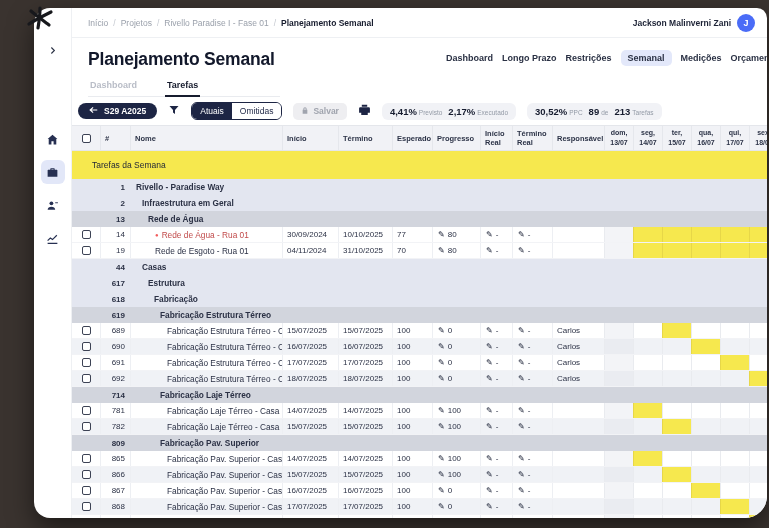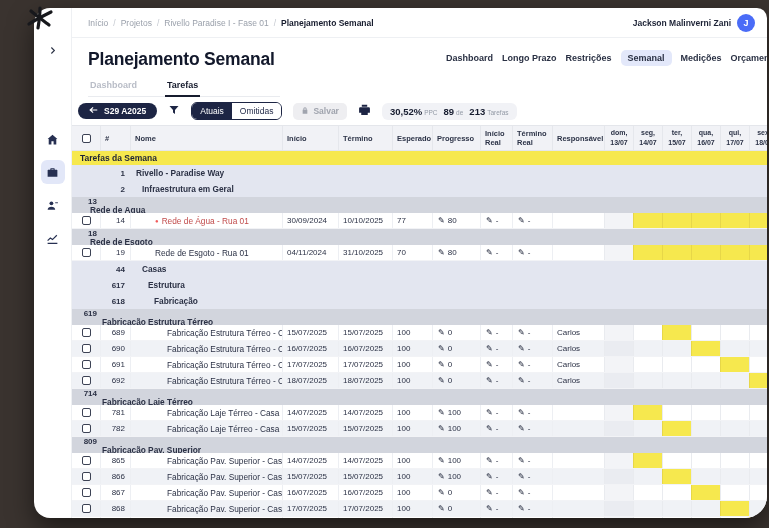--- a/index.html
+++ b/index.html
@@ -65,28 +65,28 @@
   .th { font-size:7.5px; font-weight:700; color:#2c3347; display:flex; align-items:center;
     padding:0 4px; flex-shrink:0; white-space:pre-line; line-height:1.2; border-left:1px solid #e5e7ec; overflow:hidden; }
   .th:first-child { border-left:none; }
   .th.c-day { flex-direction:column; justify-content:center; padding:0; font-size:7px; gap:1px; }
 
   .c-cb  { width:28px; } .c-num { width:30px; } .c-nome{ width:152px; }
   .c-ini { width:56px; } .c-ter { width:54px; } .c-esp { width:40px; }
   .c-prog{ width:48px; } .c-ir  { width:32px; } .c-tr  { width:40px; }
   .c-resp{ width:52px; } .c-day { width:29px; }
 
-  .band { height:14px; background:#f6e84e; display:flex; align-items:center;
-    padding-left:8px; font-size:8.5px; font-weight:700; color:#1e2436; }
+  .band { height:28px; background:#f6e84e; display:flex; align-items:center;
+    padding-left:20px; font-size:8.5px; font-weight:400; color:#1e2436; }
 
   .row { display:flex; height:16px; }
   .row.task { background:#fff; border-bottom:1px solid #f2f3f6; }
   .row.task.alt { background:#f0f2f6; }
   .row.group_light { background:#e3e6f0; }
-  .row.group_dark  { background:#d2d5dd;flex-direction:column; }
+  .row.group_dark  { background:#d2d5dd; }
   .cell { flex-shrink:0; display:flex; align-items:center; overflow:hidden; white-space:nowrap; }
   .task .cell { border-left:1px solid #edeff3; }
   .task .c-cb { border-left:none; }
   .cell.c-num { justify-content:flex-end; padding-right:5px; font-size:8px; }
   .group_light .c-num, .group_dark .c-num,
   .group_light .c-nome, .group_dark .c-nome { font-weight:700; }
   .cell.c-nome { font-size:8.3px; }
   .group-fill { flex:1; }
   .cell.c-ini,.cell.c-ter,.cell.c-esp,.cell.c-resp { font-size:8px; padding-left:4px; }
   .cell.c-prog,.cell.c-ir,.cell.c-tr { font-size:8px; padding-left:5px; gap:3px; }
@@ -198,20 +198,26 @@
       <div class="save-btn">
         <span><svg width="8" height="9" viewBox="0 0 24 24" fill="#a0a4ae">
               <path d="M7 10V7a5 5 0 0 1 10 0v3h2v12H5V10zm3 0h4V7a2 2 0 0 0-4 0z"></path>
             </svg></span>
         <span>Salvar</span>
       </div>
       <span><svg width="13" height="13" viewBox="0 0 24 24" fill="#1d2544">
             <path d="M7 3h10v4H7zM4 8h16a2 2 0 0 1 2 2v8h-4v4H6v-4H2v-8a2 2 0 0 1 2-2zm4 8h8v4H8z"></path>
           </svg></span>
       <div class="statbox">
+        <span class="stat-val">4,41%</span>
+        <span class="stat-lab">Previsto</span>
+        <span class="stat-val">2,17%</span>
+        <span class="stat-lab">Executado</span>
+      </div>
+      <div class="statbox">
         <span class="stat-val">30,52%</span>
         <span class="stat-lab">PPC</span>
         <span class="stat-val">89</span>
         <span class="stat-lab">de</span>
         <span class="stat-val">213</span>
         <span class="stat-lab">Tarefas</span>
       </div>
     </div>
 
     <div class="thead">
@@ -282,27 +288,20 @@
             <span>-</span>
           </span>
           <span class="cell c-resp"></span>
           <span class="cell c-day sun"></span>
           <span class="cell c-day on"></span>
           <span class="cell c-day on"></span>
           <span class="cell c-day on"></span>
           <span class="cell c-day on"></span>
           <span class="cell c-day on"></span>
         </div>
-        <div class="row group_dark">
-          <span class="cell c-cb"></span>
-          <span class="cell c-num">18</span>
-          <span class="cell c-nome group-fill" style="padding-left: 18px;">
-            <span>Rede de Esgoto</span>
-          </span>
-        </div>
         <div class="row task">
           <span class="cell c-cb">
             <span class="cbx"></span>
           </span>
           <span class="cell c-num">19</span>
           <span class="cell c-nome" style="padding-left: 24px;">
             <span>Rede de Esgoto - Rua 01</span>
           </span>
           <span class="cell c-ini">04/11/2024</span>
           <span class="cell c-ter">31/10/2025</span>

